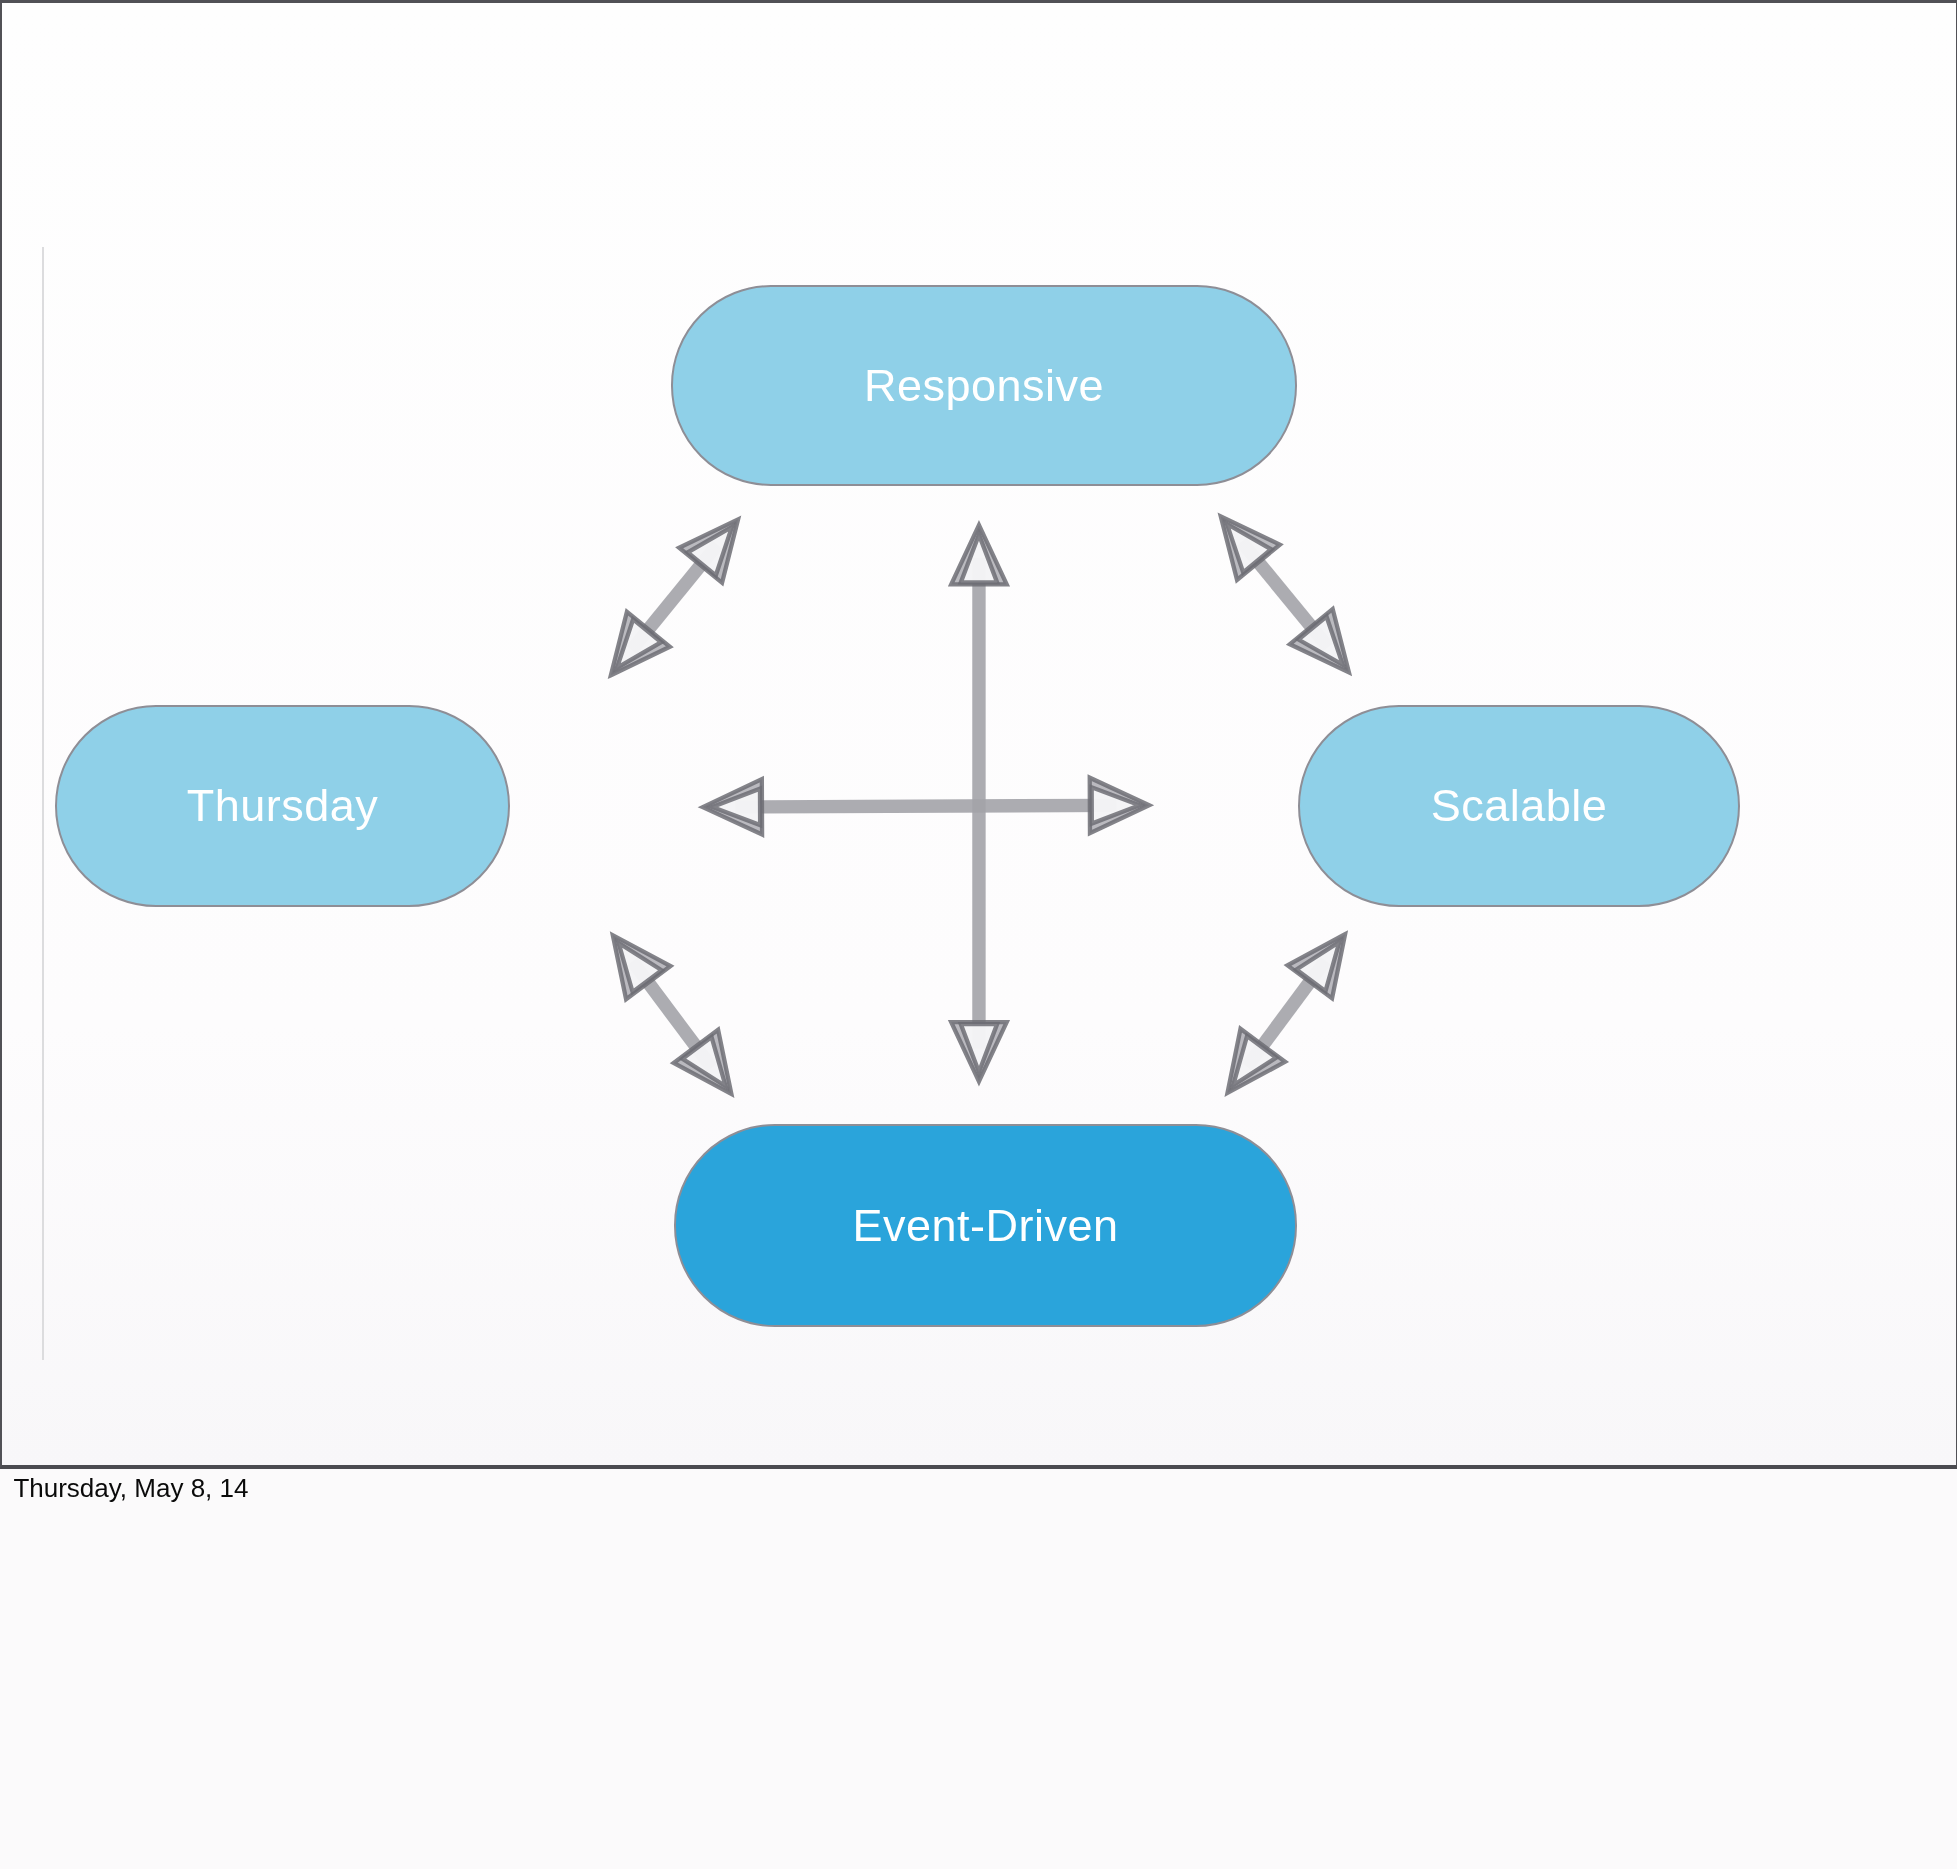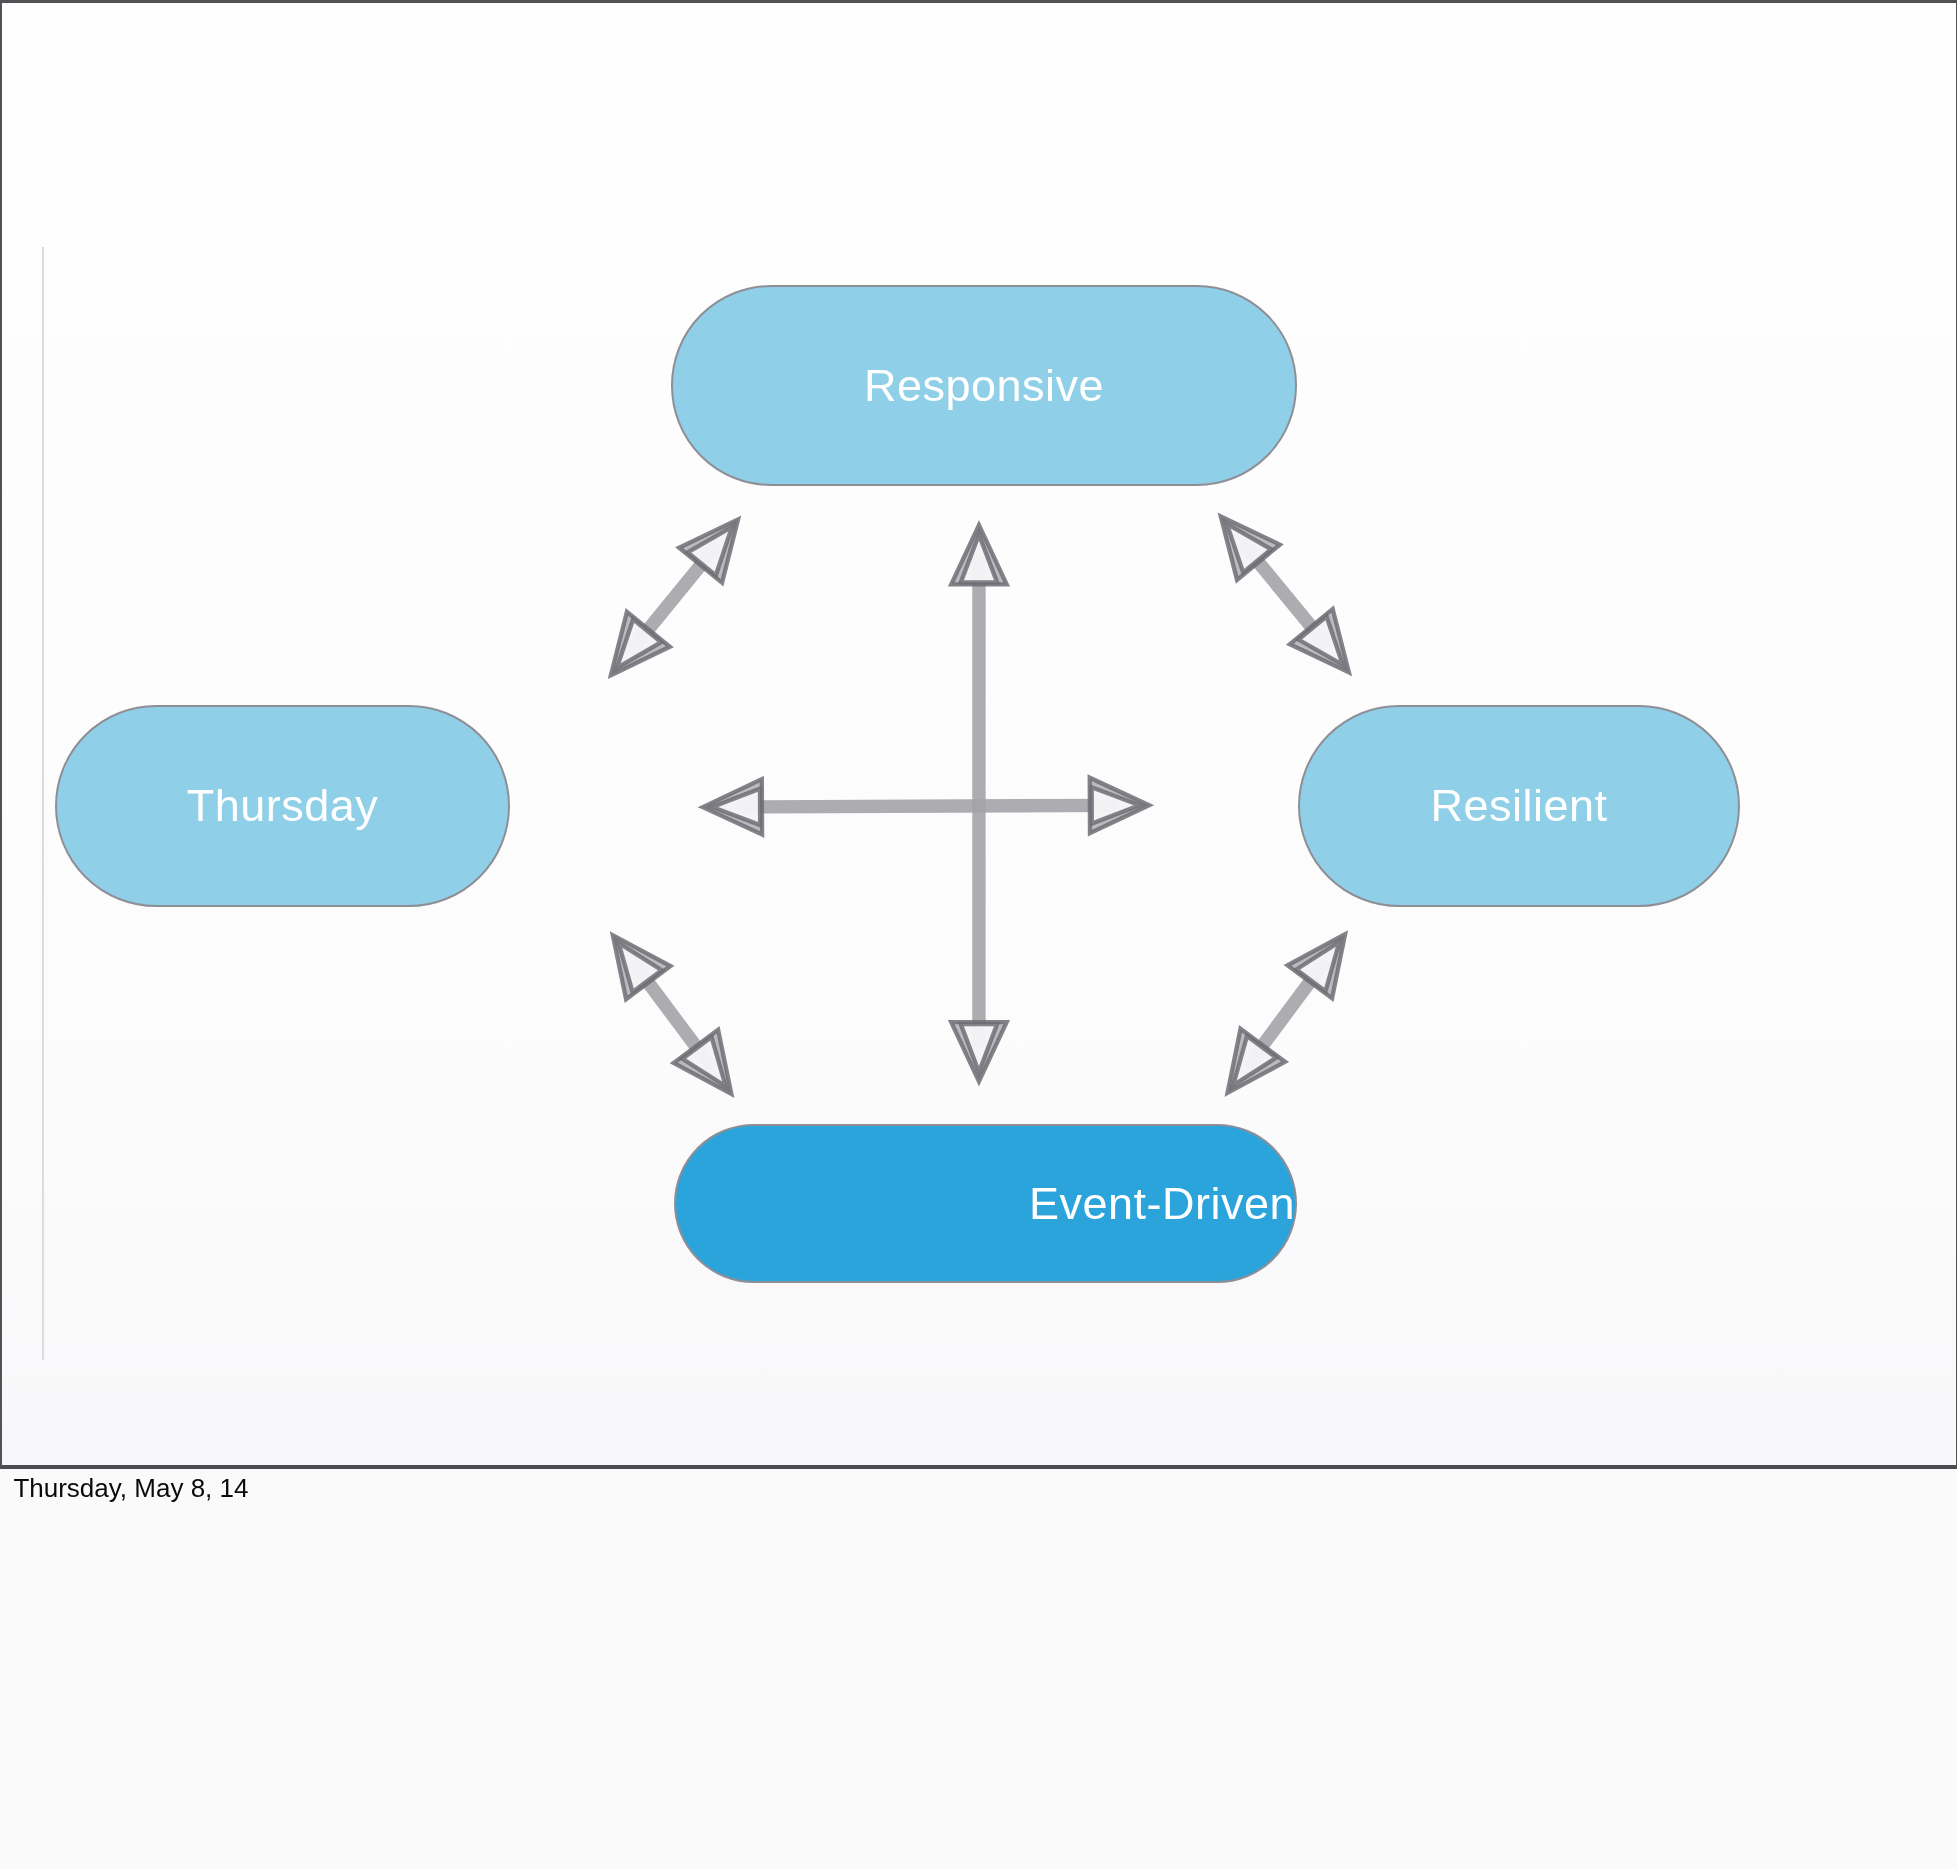--- a/index.html
+++ b/index.html
@@ -96,22 +96,22 @@
 
   <div class="pill" id="pill-0" style="left: 669px; top: 282px; width: 626px; height: 201px; border-radius: 100px; background: rgb(143, 208, 232); border-color: rgb(142, 142, 150);">
     <span>Responsive</span>
   </div>
 
   <div class="pill" id="pill-1" style="left: 53px; top: 702px; width: 455px; height: 202px; border-radius: 101px; background: rgb(143, 208, 232); border-color: rgb(142, 142, 150);">
     <span>Thursday</span>
   </div>
 
   <div class="pill" id="pill-2" style="left: 1296px; top: 702px; width: 442px; height: 202px; border-radius: 101px; background: rgb(143, 208, 232); border-color: rgb(142, 142, 150);">
-    <span>Resilient</span>
+    <span>Scalable</span>
   </div>
 
-  <div class="pill" id="pill-3" style="left: 672px; top: 1121px; width: 623px; height: 159px; border-radius: 101px; background: rgb(42, 164, 219); border-color: rgb(142, 142, 150); justify-content: flex-end;">
+  <div class="pill" id="pill-3" style="left: 672px; top: 1121px; width: 623px; height: 203px; border-radius: 101px; background: rgb(42, 164, 219); border-color: rgb(142, 142, 150);">
     <span>Event-Driven</span>
   </div>
 </div>
 
 <div class="footer-text">Thursday, May 8, 14</div>
 
 
 </body></html>

